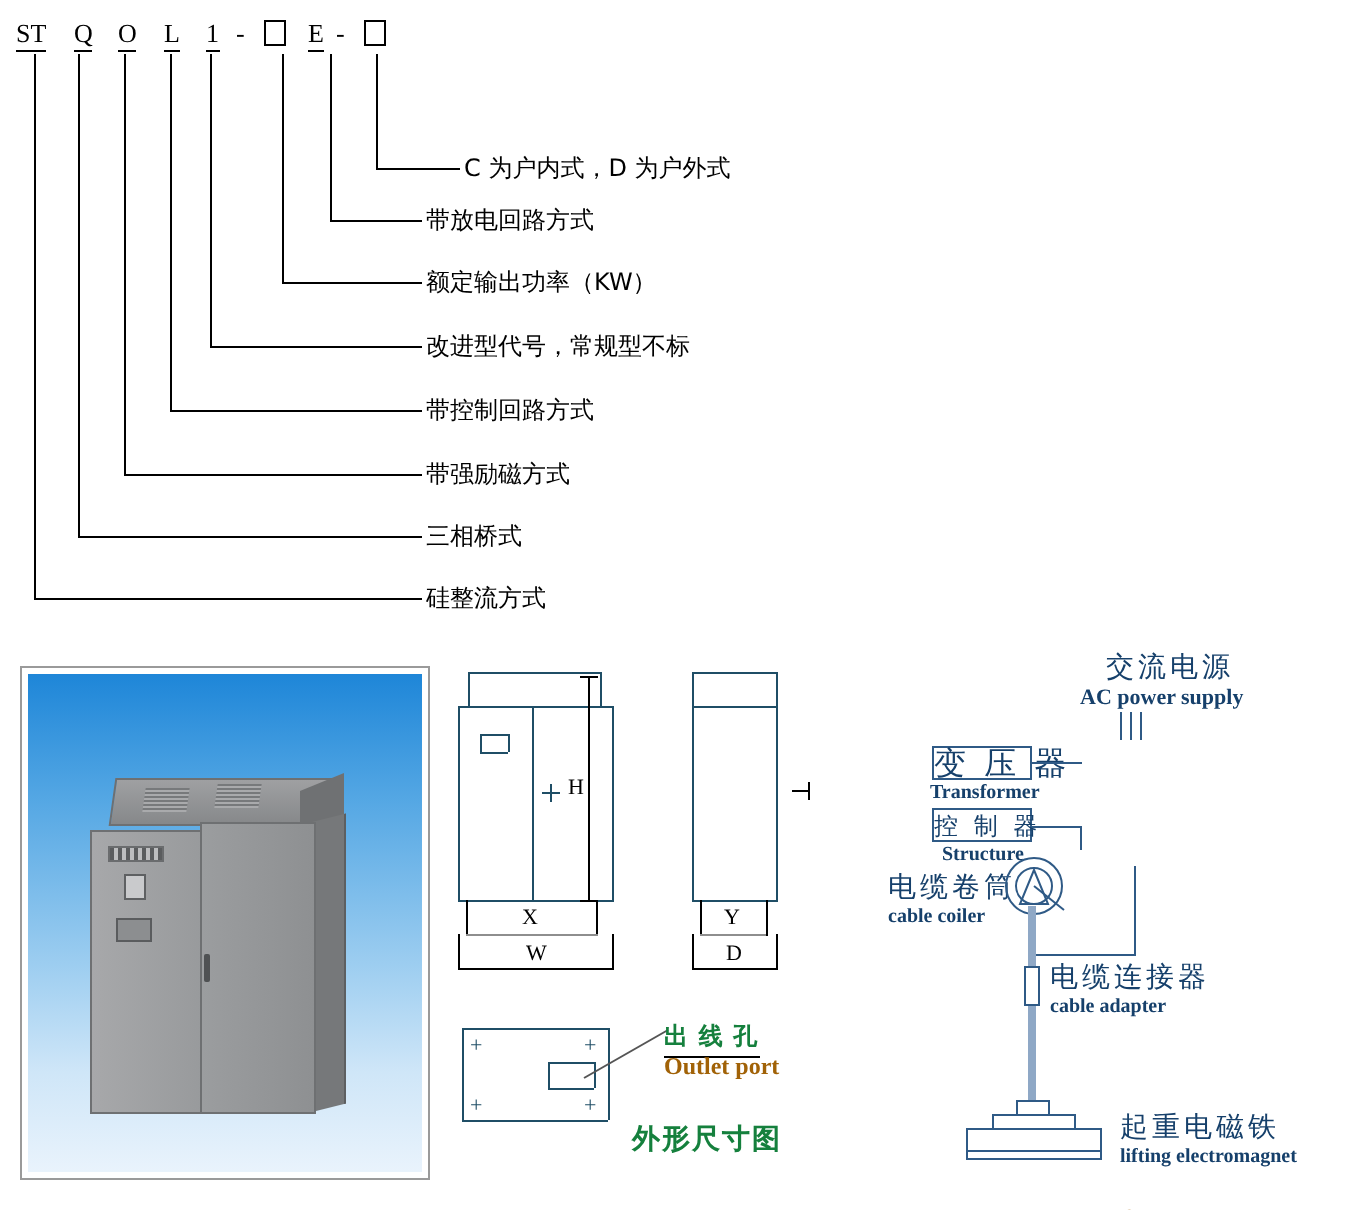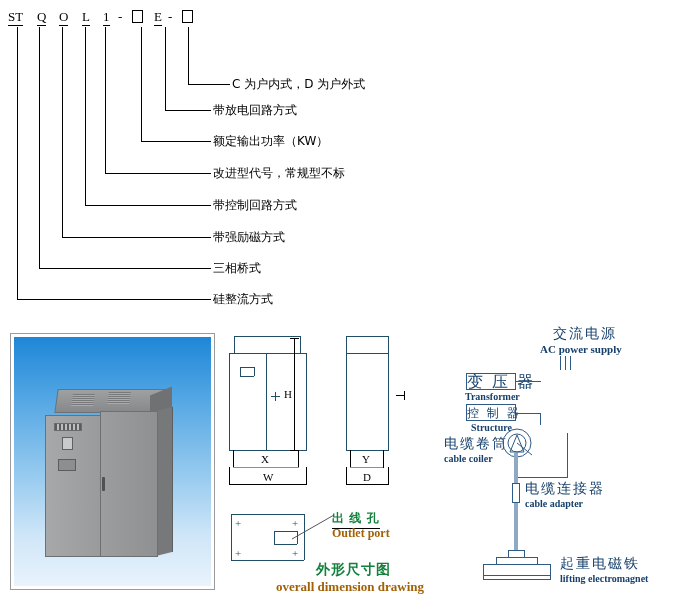--- a/index.html
+++ b/index.html
@@ -274,21 +274,20 @@
   <div class="dl dl-v" style="left:46px;top:198px;height:13px;"></div>
   <div class="dl dl-v" style="left:69px;top:198px;height:13px;"></div>
 
   <svg class="abs" style="left:62px;top:180px;" width="46" height="28">
     <line x1="2" y1="26" x2="44" y2="2" stroke="#555" stroke-width="1"></line>
   </svg>
   <div class="cap-cn" style="left:104px;top:177px;font-size:12px;border-bottom:1px solid #000;padding-bottom:1px;">出 线 孔</div>
   <div class="cap-en" style="left:104px;top:193px;">Outlet port</div>
 
   <div class="cap-cn" style="left:88px;top:228px;font-size:14px;">外形尺寸图</div>
-  <div class="cap-en" style="left:48px;top:246px;font-size:13px;">overall dimension drawing</div>
 </div>
 
 <div id="block-diagram">
 
   <div class="bd-cn" style="position:absolute;left:113px;top:0px;font-size:14px;">交流电源</div>
   <div class="bd-en" style="position:absolute;left:100px;top:18px;font-size:11px;">AC power supply</div>
 
   <div class="bl bl-v" style="left:120px;top:31px;height:14px;"></div>
   <div class="bl bl-v" style="left:125px;top:31px;height:14px;"></div>
   <div class="bl bl-v" style="left:130px;top:31px;height:14px;"></div>

